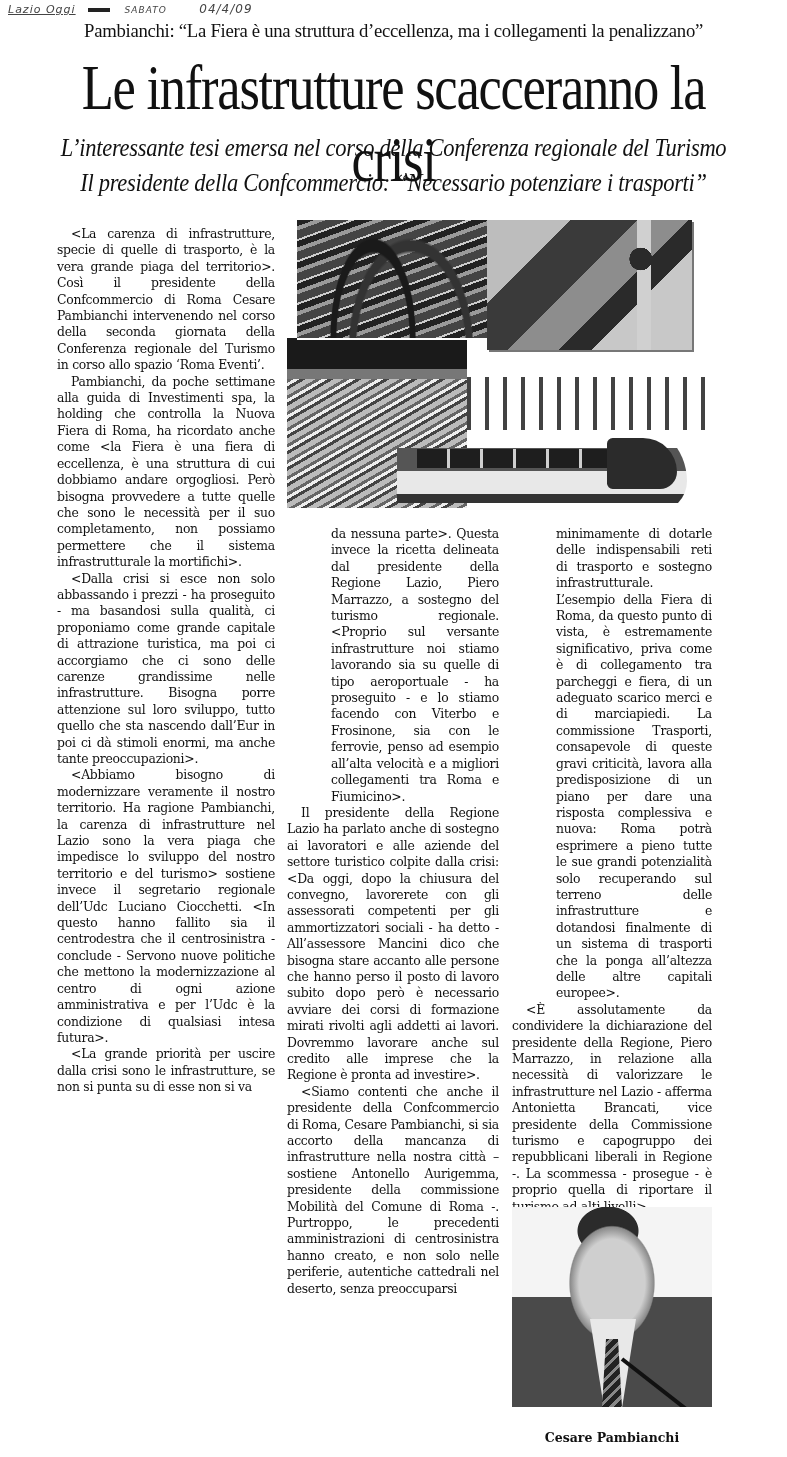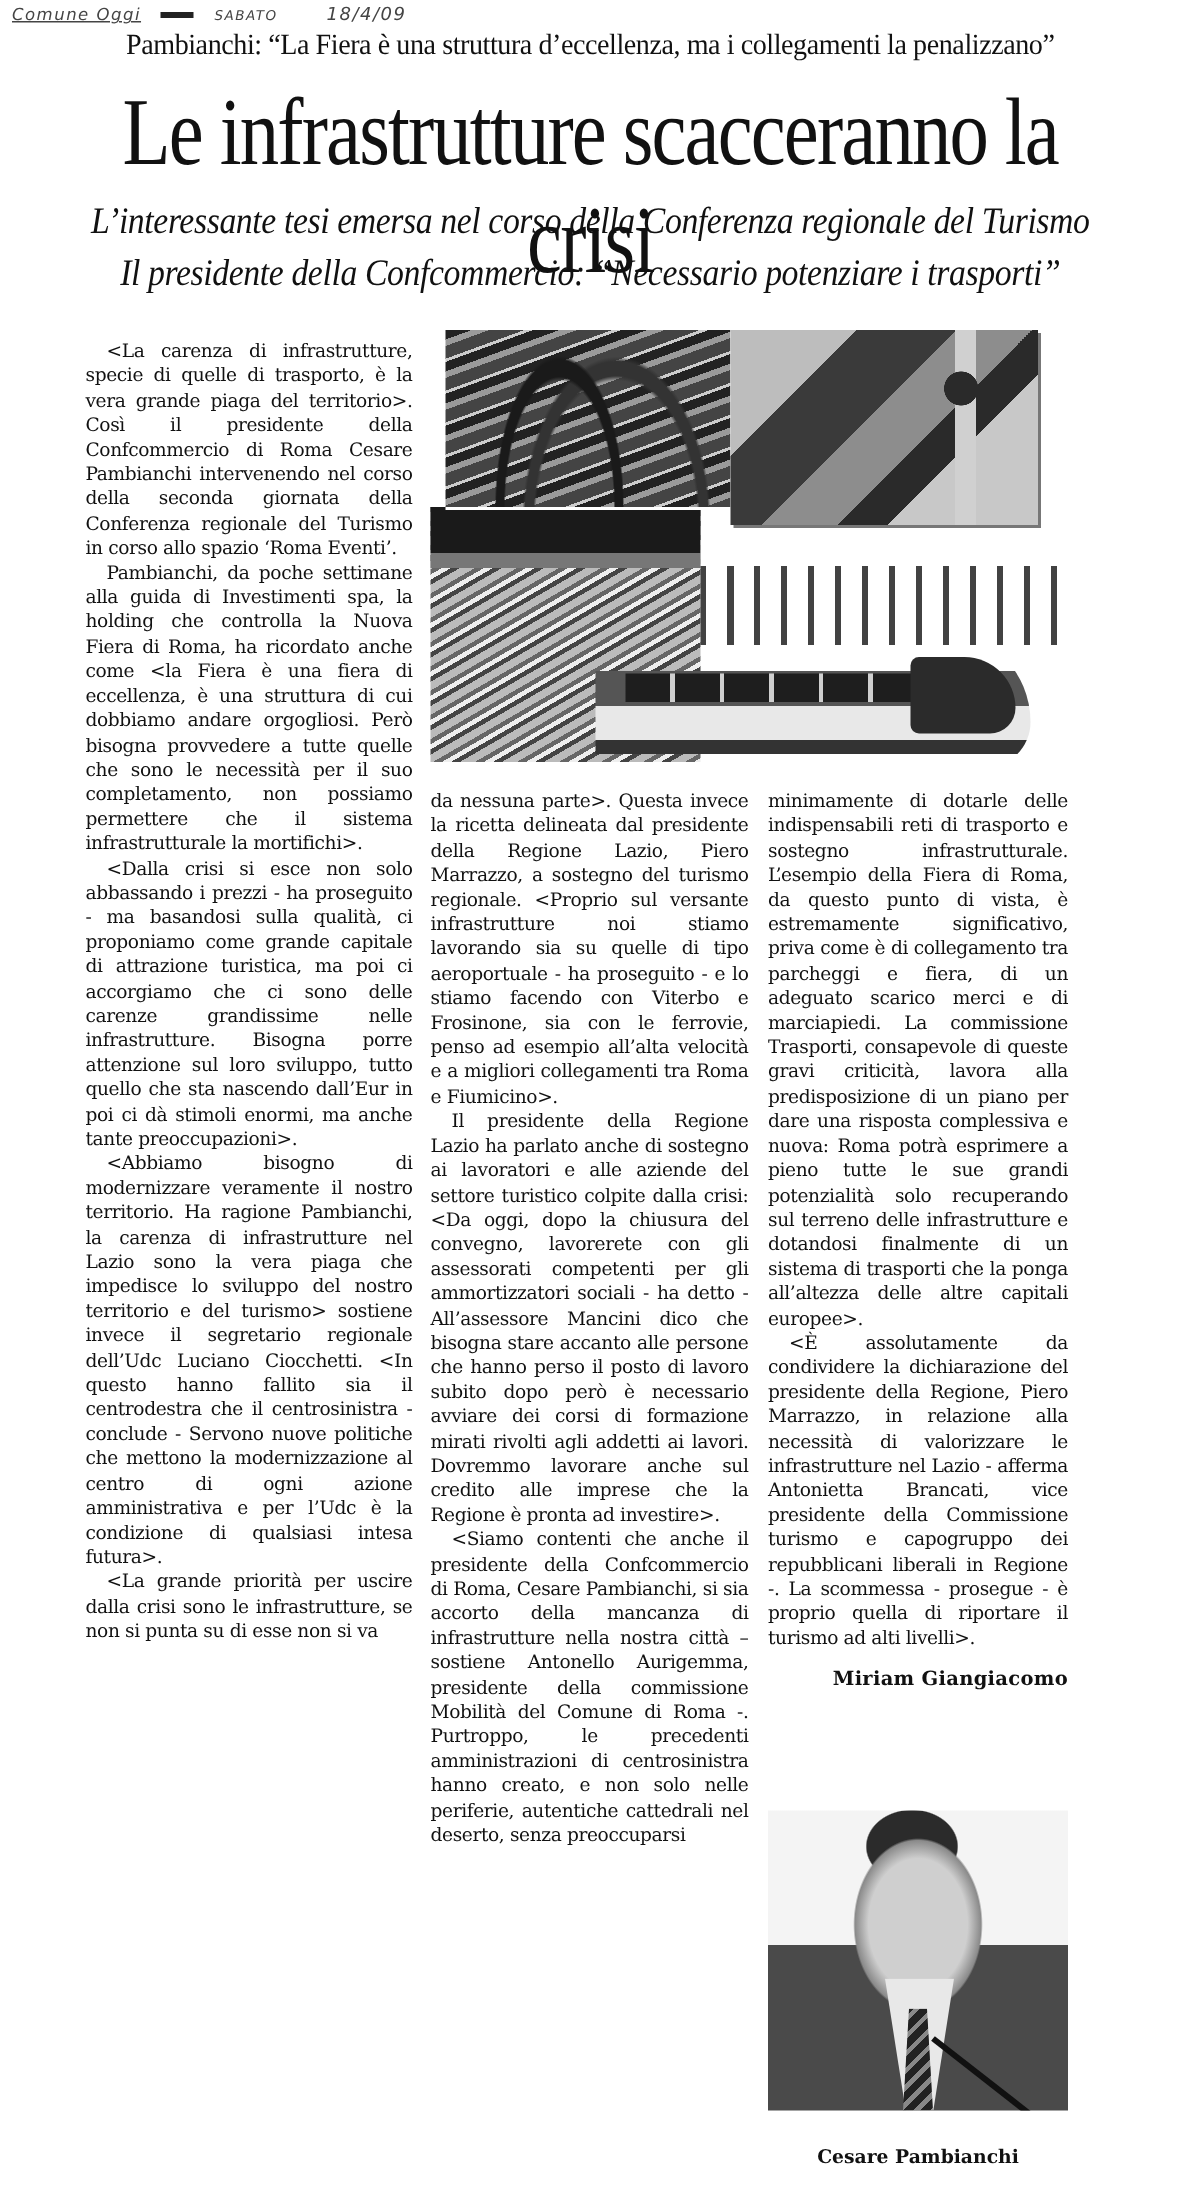--- a/index.html
+++ b/index.html
@@ -34,21 +34,21 @@
       transform: scaleX(0.9); transform-origin: center; letter-spacing: -0.3px;
     }
     .subhead.one { top: 134px; }
     .subhead.two { top: 169px; }
 
     .col {
       position: absolute; font-family: "DejaVu Serif", serif; font-size: 12.4px;
       line-height: 16.4px; text-align: justify; letter-spacing: -0.25px;
     }
     .col p { margin: 0; text-indent: 14px; }
-    .col p.noindent { text-indent: 0; }
+    .col p.noindent { text-indent: 0; margin-left: 44px; }
     .col-1 { left: 57px; top: 226px; width: 218px; }
     .col-2 { left: 287px; top: 526px; width: 212px; }
     .col-3 { left: 512px; top: 526px; width: 200px; }
     .byline { text-align: right; font-weight: bold; font-size: 13px; margin-top: 12px; letter-spacing: 0.2px; }
 
     .collage {
       position: absolute; left: 287px; top: 220px; width: 425px; height: 292px;
     }
     .photo { position: absolute; overflow: hidden; }
     .photo-roads {
@@ -119,24 +119,24 @@
     }
     .caption {
       position: absolute; left: 512px; top: 1430px; width: 200px; text-align: center;
       font-family: "DejaVu Serif", serif; font-weight: bold; font-size: 12.5px;
     }
   </style>
 </head>
 <body>
 
 <div class="masthead">
-  <span class="paper">Comune Oggi</span>
+  <span class="paper">Lazio Oggi</span>
   <span class="bar"></span>
   <span class="day">SABATO</span>
-  <span class="date">18/4/09</span>
+  <span class="date">04/4/09</span>
 </div>
 
 <div class="kicker">Pambianchi: “La Fiera è una struttura d’eccellenza, ma i  collegamenti la penalizzano”</div>
 <h1 class="headline" style="margin:0;">Le infrastrutture scacceranno la crisi</h1>
 <div class="subhead one">L’interessante tesi emersa nel corso della Conferenza regionale del Turismo</div>
 <div class="subhead two">Il presidente della Confcommercio: “Necessario potenziare i trasporti”</div>
 
 <div class="collage" title="Collage: svincoli autostradali, torre di controllo aeroportuale, stadio, treno ad alta velocità">
   <div class="photo photo-stadium"></div>
   <div class="photo photo-roads"></div>

